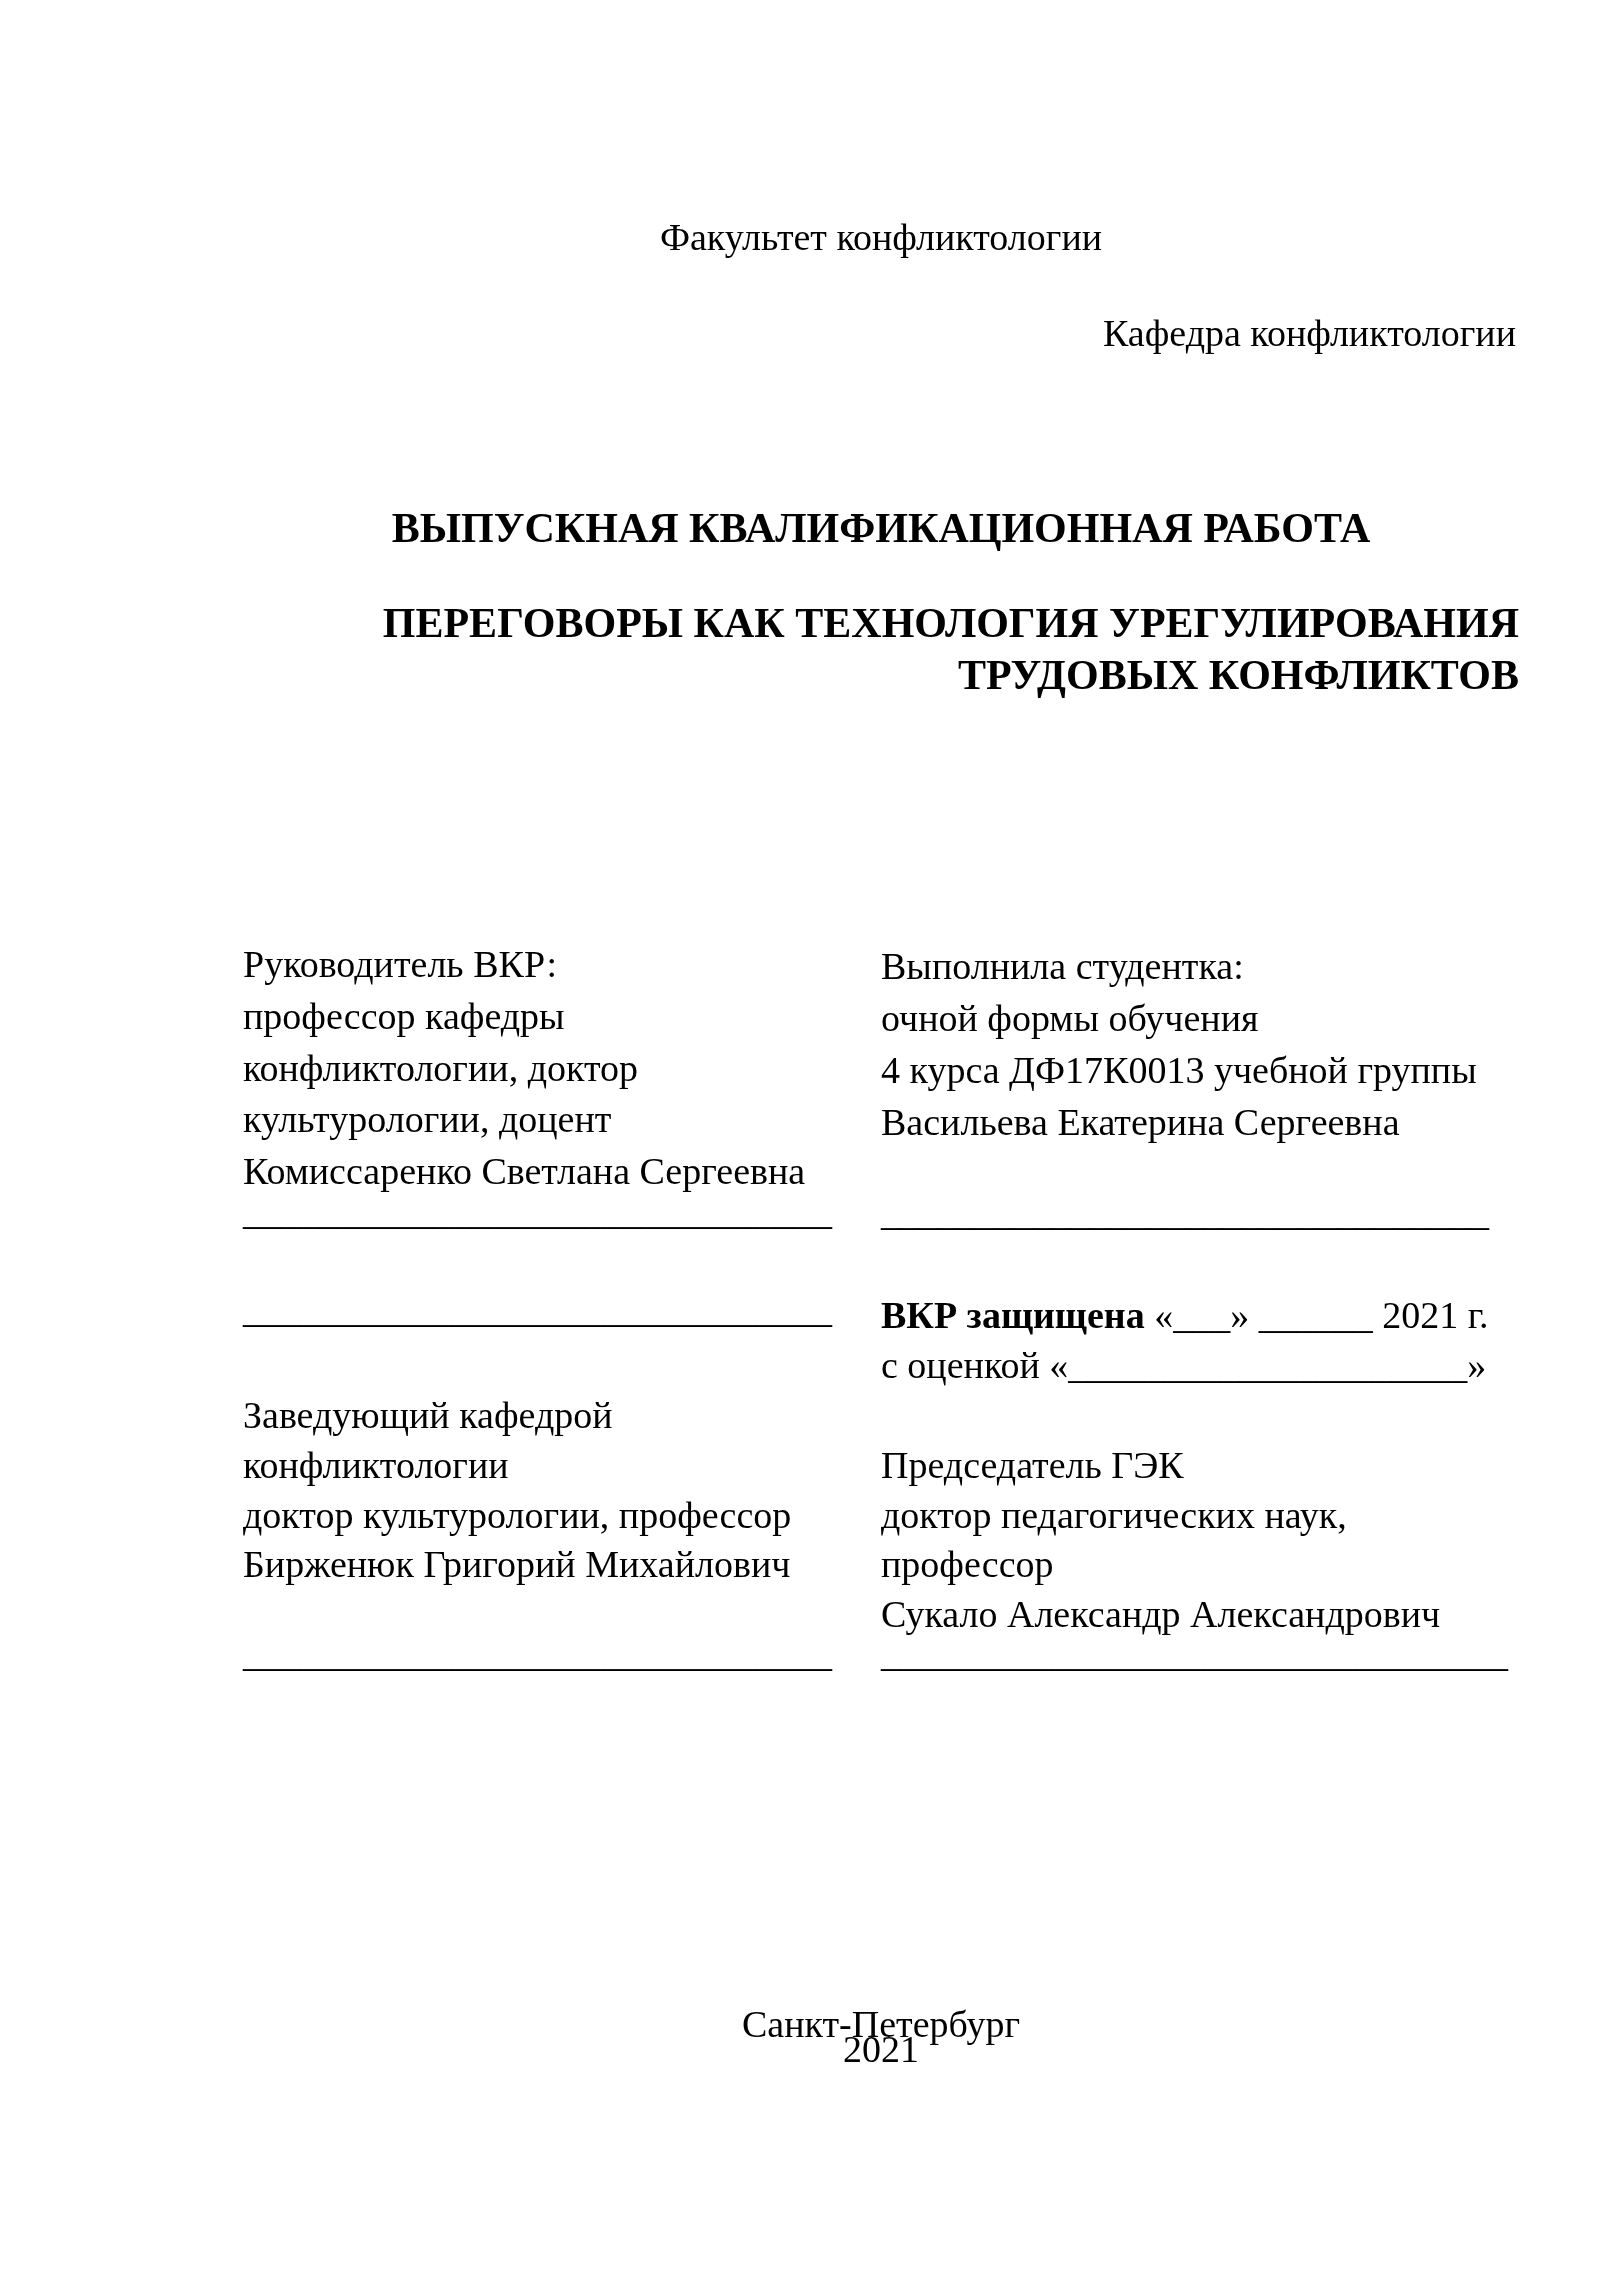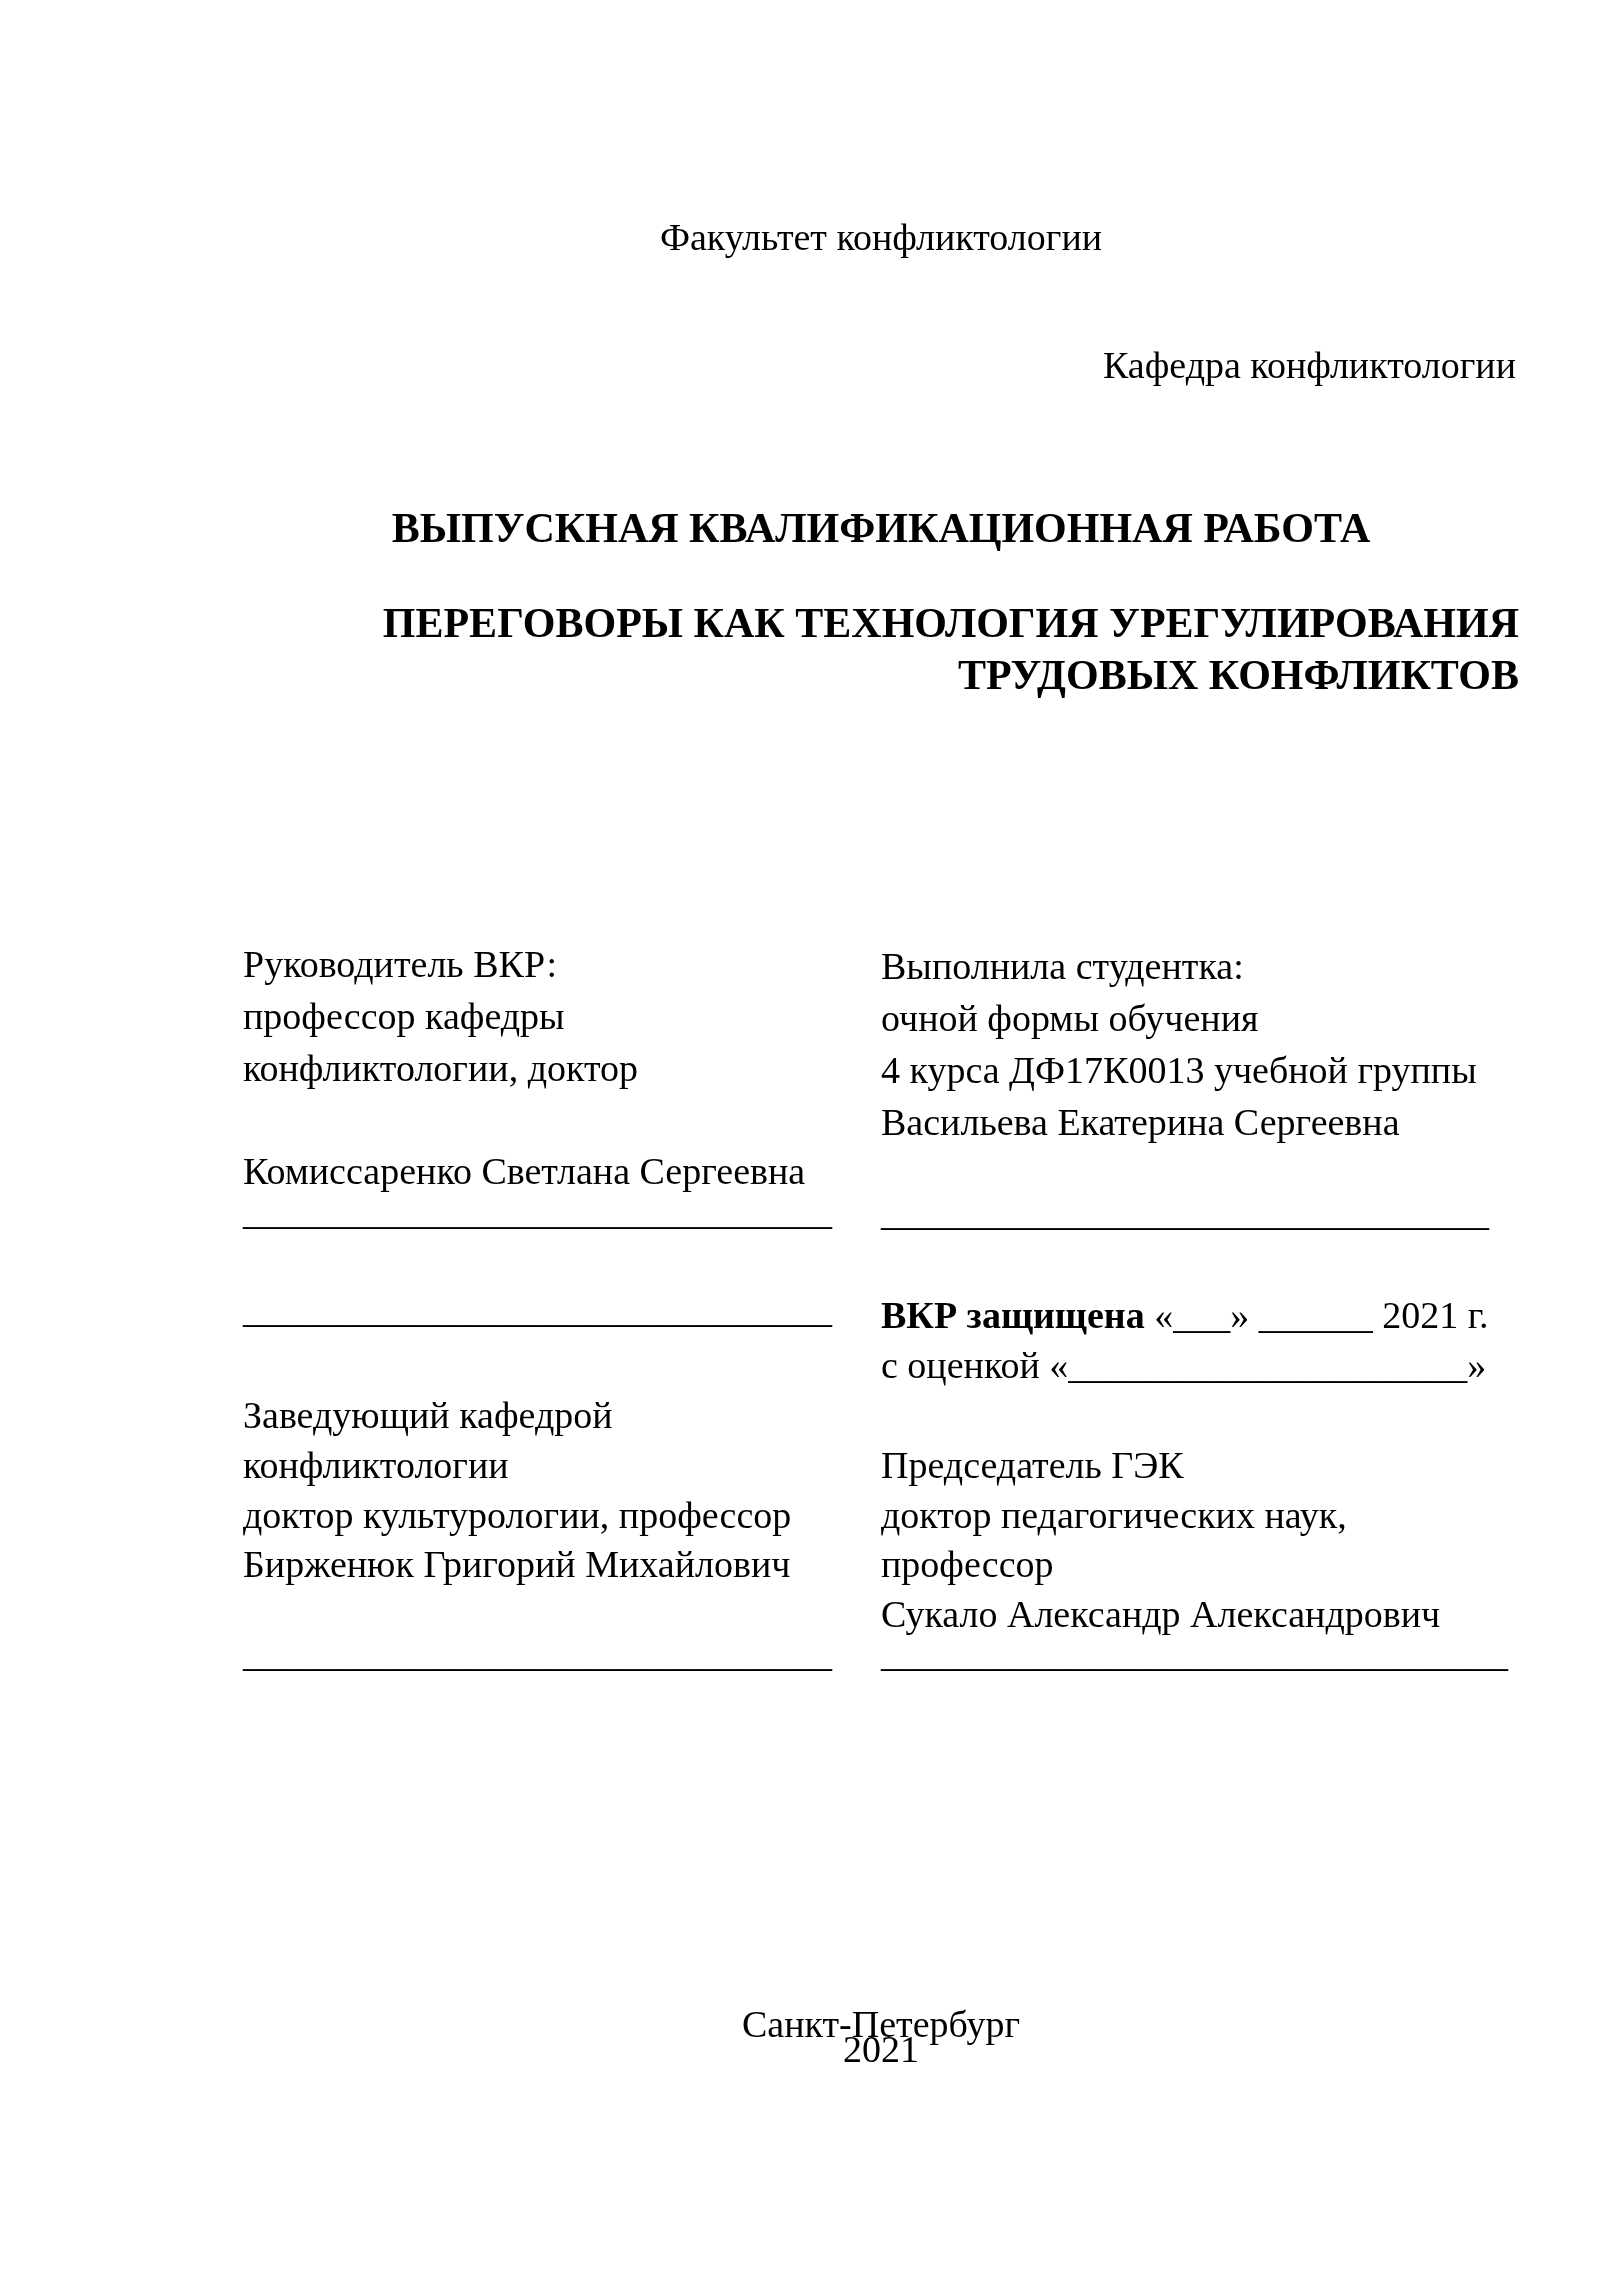--- a/index.html
+++ b/index.html
@@ -32,21 +32,21 @@
     width: 1289px;
     font-size: 35px;
     line-height: 46px;
     font-weight: bold;
     text-align: center;
     padding-bottom: 7px;
     border-bottom: 5.5px solid #000000;
     white-space: nowrap;
   }
   .faculty   { left: 243px; top: 212px;  width: 1276px; }
-  .department{ left: 243px; top: 308px;  width: 1273px; margin-top: 32px; }
+  .department{ left: 243px; top: 308px;  width: 1273px; }
 
   .work-type {
     left: 243px; top: 502px; width: 1276px;
     font-size: 42px; line-height: 53px; font-weight: bold;
     text-align: center; white-space: nowrap;
   }
   .thesis-title {
     left: 243px; top: 597px; width: 1276px;
     font-size: 42px; line-height: 52px; font-weight: bold;
     text-align: right; white-space: nowrap;
@@ -74,20 +74,21 @@
   <div class="abs work-type">ВЫПУСКНАЯ КВАЛИФИКАЦИОННАЯ РАБОТА</div>
   <div class="abs thesis-title">
     <div>ПЕРЕГОВОРЫ КАК ТЕХНОЛОГИЯ УРЕГУЛИРОВАНИЯ</div>
     <div>ТРУДОВЫХ КОНФЛИКТОВ</div>
   </div>
 
 
   <div class="abs t lcol" style="top:939px">Руководитель ВКР:</div>
   <div class="abs t lcol" style="top:991px">профессор кафедры</div>
   <div class="abs t lcol" style="top:1043px">конфликтологии, доктор</div>
+  <div class="abs t lcol" style="top:1094px">культурологии, доцент</div>
   <div class="abs t lcol" style="top:1146px">Комиссаренко Светлана Сергеевна</div>
   <div class="abs t lcol" style="top:1186px">_______________________________</div>
   <div class="abs t lcol" style="top:1284px">_______________________________</div>
 
   <div class="abs t rcol" style="top:941px">Выполнила студентка:</div>
   <div class="abs t rcol" style="top:993px">очной формы обучения</div>
   <div class="abs t rcol" style="top:1045px">4 курса ДФ17К0013 учебной группы</div>
   <div class="abs t rcol" style="top:1097px">Васильева Екатерина Сергеевна</div>
   <div class="abs t rcol" style="top:1187px">________________________________</div>
 

